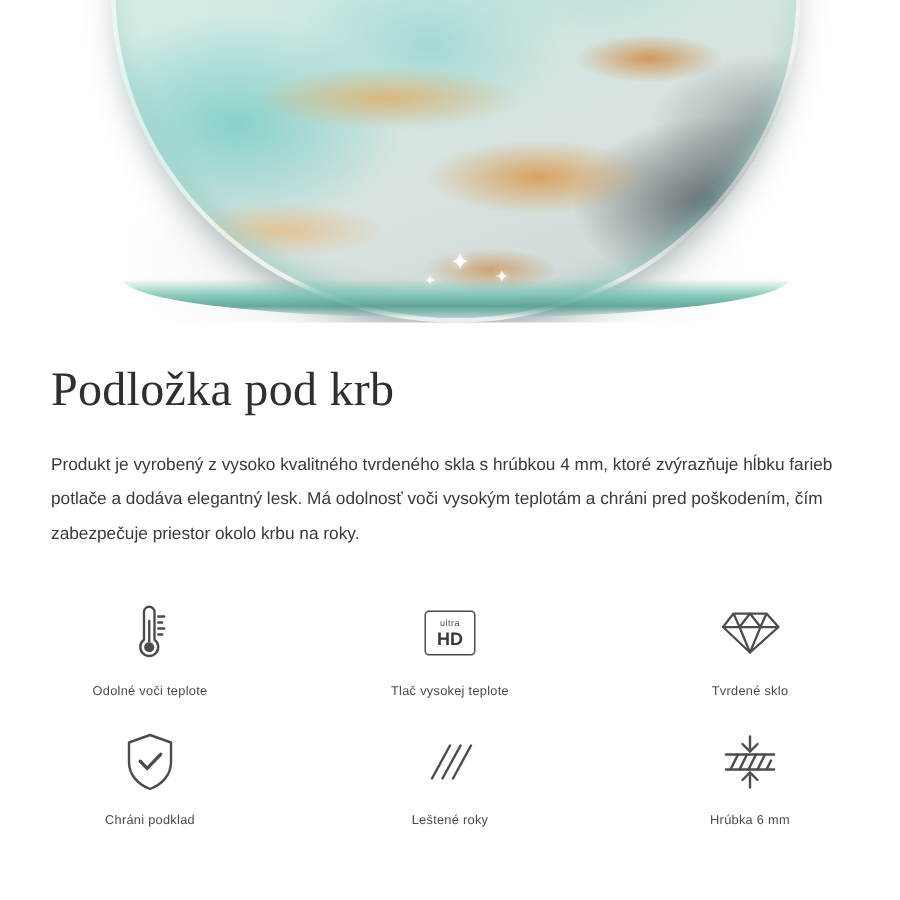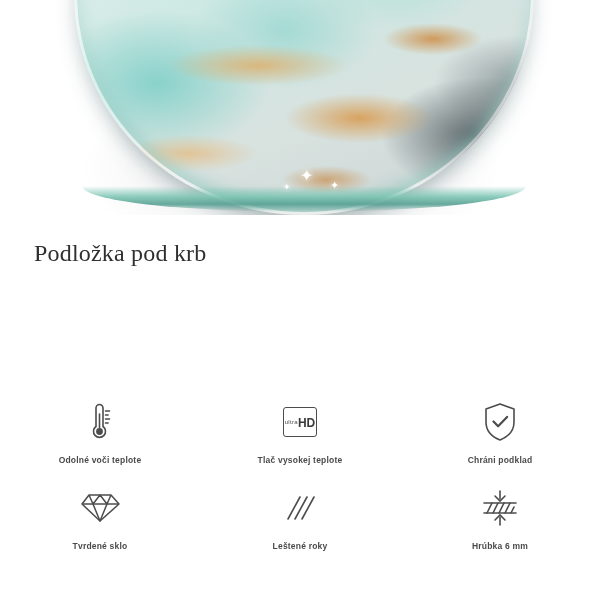--- a/index.html
+++ b/index.html
@@ -112,21 +112,21 @@
   .content {
     position: absolute;
     left: 0;
     top: 215px;
     width: 600px;
     padding: 0 34px;
   }
 
   .headline {
     font-family: "Liberation Serif", serif;
-    font-size: 24px;
+    font-size: 32px;
     line-height: 1.38;
     color: #2f2f2f;
     font-weight: 400;
     margin: 22px 0 0 0;
     letter-spacing: 0.2px;
   }
   .headline .line2 { display: block; }
 
   .body-copy {
     margin: 18px 0 0 0;
@@ -162,30 +162,29 @@
     align-items: center;
     justify-content: center;
   }
 
   .feature-label {
     margin-top: 9px;
     font-size: 8.5px;
     color: #4a4a4a;
     letter-spacing: 0.2px;
     text-align: center;
-    font-weight: bold;
   }
 
   .ultrahd-badge {
     width: 34px;
     height: 30px;
     border: 1.6px solid #4c4c4c;
     border-radius: 3px;
     display: flex;
-    flex-direction: row;
+    flex-direction: column;
     align-items: center;
     justify-content: center;
     line-height: 1;
   }
   .ultrahd-badge .u-top {
     font-size: 6px;
     letter-spacing: 0.3px;
     color: #4c4c4c;
   }
   .ultrahd-badge .u-bot {
@@ -206,20 +205,21 @@
     <div class="glass-edge"></div>
     <span class="sparkle s1">✦</span>
     <span class="sparkle s2">✦</span>
     <span class="sparkle s3">✦</span>
   </div>
 
   <div class="content">
     <h1 class="headline">
       <span>Podložka pod krb</span>
     </h1>
+    <p class="body-copy">Produkt je vyrobený z vysoko kvalitného tvrdeného skla s hrúbkou 4 mm, ktoré zvýrazňuje hĺbku farieb potlače a dodáva elegantný lesk. Má odolnosť voči vysokým teplotám a chráni pred poškodením, čím zabezpečuje priestor okolo krbu na roky.</p>
   </div>
 
   <div class="features">
 
     <div class="feature">
       <div class="feature-icon">
         <svg width="30" height="40" viewBox="0 0 30 40" fill="none" stroke="#4c4c4c" stroke-width="1.6" stroke-linecap="round">
           <path d="M11 6a3.5 3.5 0 0 1 7 0v18.5a6 6 0 1 1-7 0Z"></path>
           <path d="M14.5 12v13.5"></path>
           <circle cx="14.5" cy="29.5" r="3.4" fill="#4c4c4c" stroke="none"></circle>
@@ -234,38 +234,38 @@
         <div class="ultrahd-badge">
           <span class="u-top">ultra</span>
           <span class="u-bot">HD</span>
         </div>
       </div>
       <div class="feature-label">Tlač vysokej teplote</div>
     </div>
 
     <div class="feature">
       <div class="feature-icon">
-        <svg width="36" height="42" viewBox="0 0 36 42" fill="none" stroke="#4c4c4c" stroke-width="1.6" stroke-linejoin="round">
-          <path d="M18 3 32 8v13c0 9-6.3 15-14 18C10.3 36 4 30 4 21V8Z"></path>
-          <path d="M11.5 20.5l4.6 4.8 9-9.4" stroke-width="2.2" stroke-linecap="round"></path>
-        </svg>
-      </div>
-      <div class="feature-label">Chráni podklad</div>
-    </div>
-
-    <div class="feature">
-      <div class="feature-icon">
         <svg width="42" height="36" viewBox="0 0 42 36" fill="none" stroke="#4c4c4c" stroke-width="1.5" stroke-linejoin="round">
           <path d="M10 5h22l8 9-19 17L3 14Z"></path>
           <path d="M3 14h37"></path>
           <path d="M10 5l4 9 7-9 7 9 4-9"></path>
           <path d="M14 14l7 17 7-17"></path>
         </svg>
       </div>
       <div class="feature-label">Tvrdené sklo</div>
+    </div>
+
+    <div class="feature">
+      <div class="feature-icon">
+        <svg width="36" height="42" viewBox="0 0 36 42" fill="none" stroke="#4c4c4c" stroke-width="1.6" stroke-linejoin="round">
+          <path d="M18 3 32 8v13c0 9-6.3 15-14 18C10.3 36 4 30 4 21V8Z"></path>
+          <path d="M11.5 20.5l4.6 4.8 9-9.4" stroke-width="2.2" stroke-linecap="round"></path>
+        </svg>
+      </div>
+      <div class="feature-label">Chráni podklad</div>
     </div>
 
     <div class="feature">
       <div class="feature-icon">
         <svg width="40" height="32" viewBox="0 0 40 32" fill="none" stroke="#4c4c4c" stroke-width="1.6" stroke-linecap="round">
           <path d="M8 27 20 5"></path>
           <path d="M15 27 27 5"></path>
           <path d="M22 27 34 5"></path>
         </svg>
       </div>

